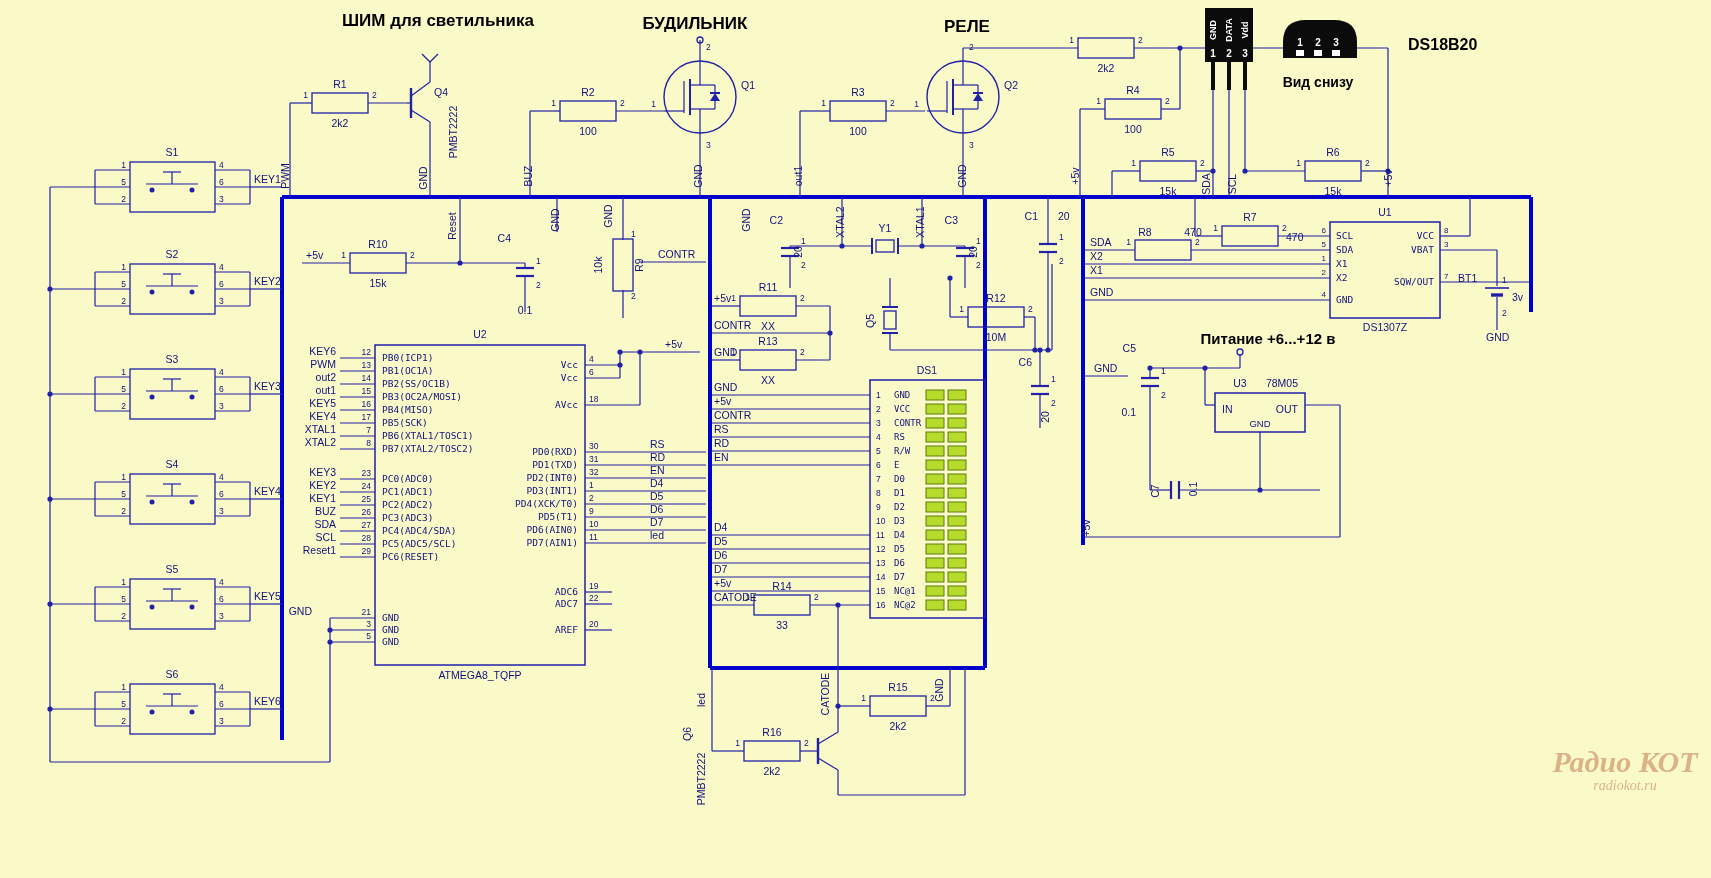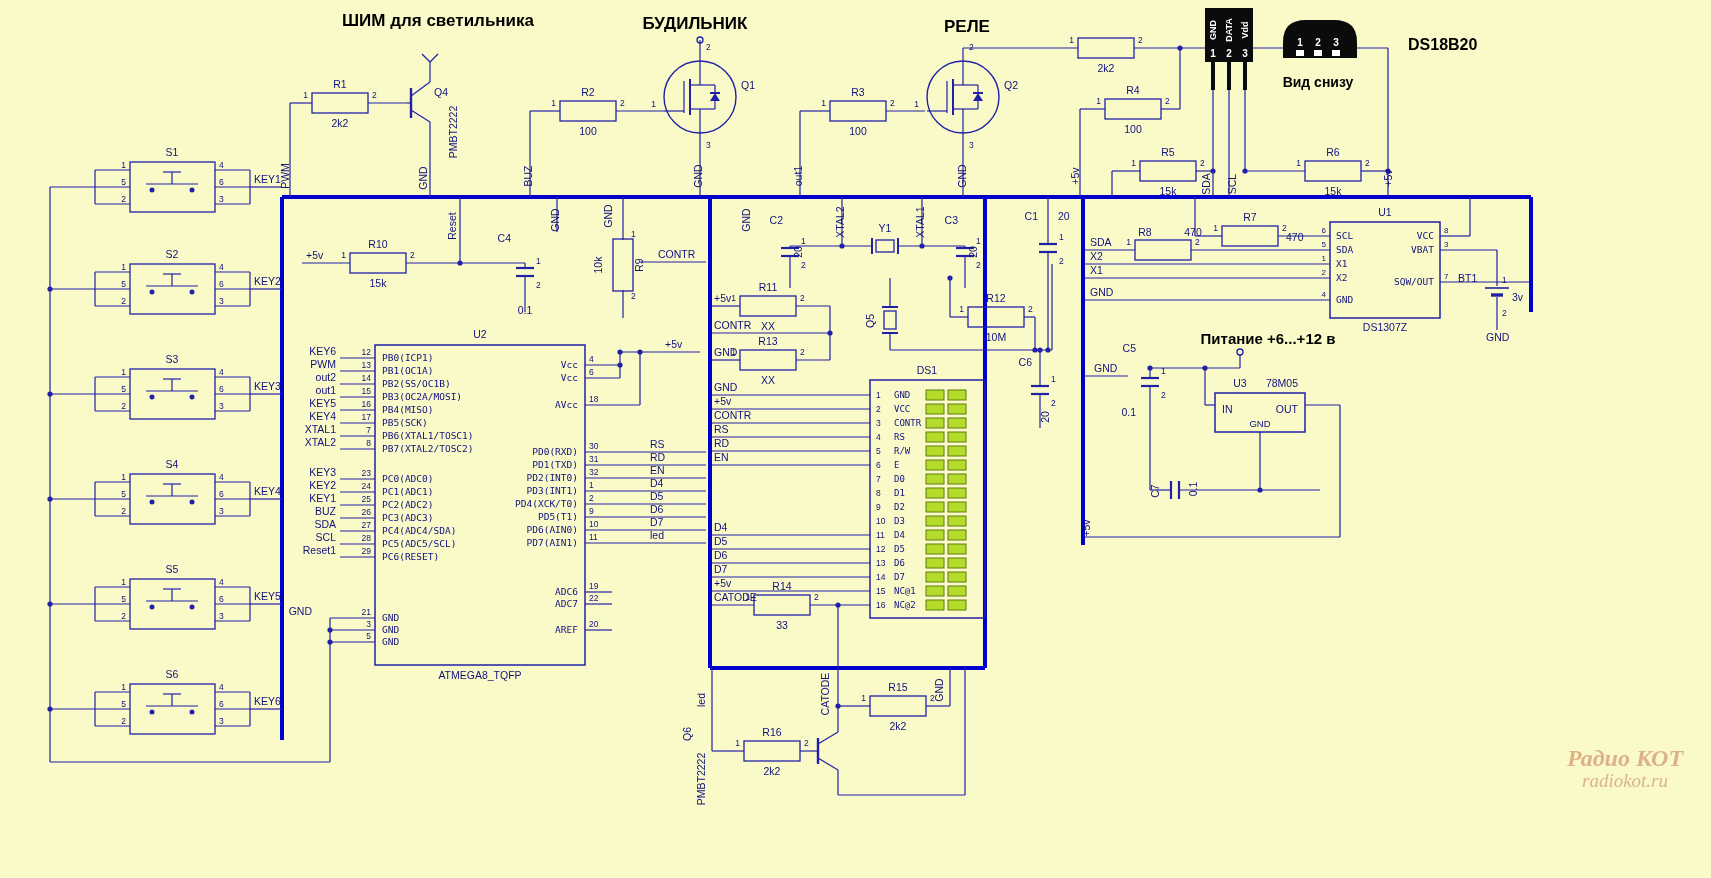--- a/index.html
+++ b/index.html
@@ -1,22 +1,22 @@
 <!DOCTYPE html>
 <html><head>
 <meta charset="utf-8">
 <style>
   html,body{margin:0;padding:0;background:#888;}
   #stage{position:relative;width:1711px;height:878px;background:#FAFAC9;overflow:hidden;
          font-family:"Liberation Sans",sans-serif;}
   svg{position:absolute;left:0;top:0;}
   #watermark{position:absolute;left:1540px;top:745px;width:170px;text-align:center;
              color:#dcb388;font-family:"Liberation Serif",serif;line-height:1.1;}
-  #watermark .wm1{font-size:24px;font-weight:bold;font-style:italic;}
-  #watermark .wm2{font-size:19px;font-style:italic;}
+  #watermark .wm1{font-size:30px;font-weight:bold;font-style:italic;}
+  #watermark .wm2{font-size:14px;font-style:italic;}
 </style>
 </head>
 <body>
 
 <div id="stage">
   <svg id="schematic" width="1711" height="878" viewBox="0 0 1711 878">
       <rect x="0" y="0" width="1711" height="878" fill="#FAFAC9"></rect>
       <line x1="282" y1="197" x2="1531" y2="197" stroke="#0000CC" stroke-width="4"></line>
       <line x1="1531" y1="197" x2="1531" y2="312" stroke="#0000CC" stroke-width="4"></line>
       <line x1="282" y1="197" x2="282" y2="740" stroke="#0000CC" stroke-width="4"></line>

